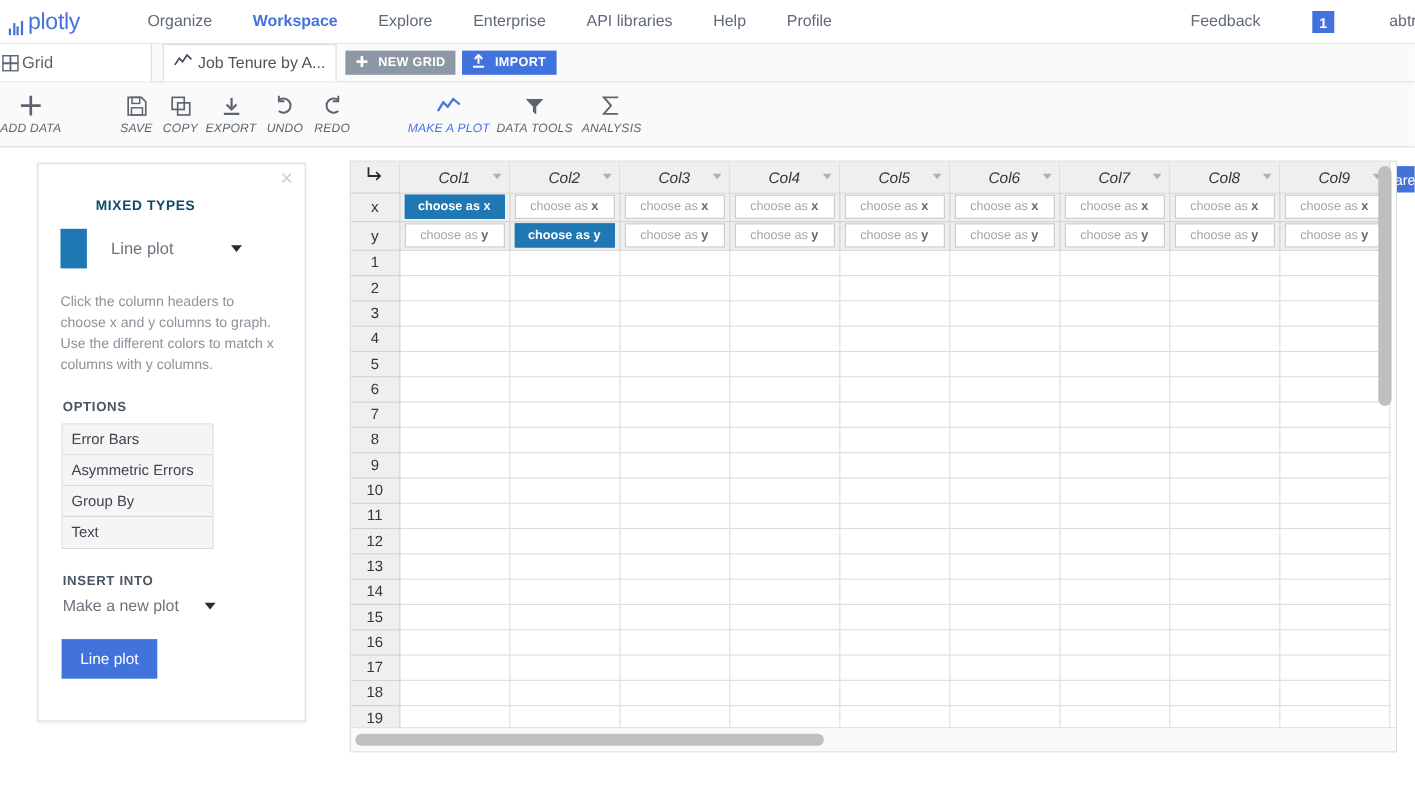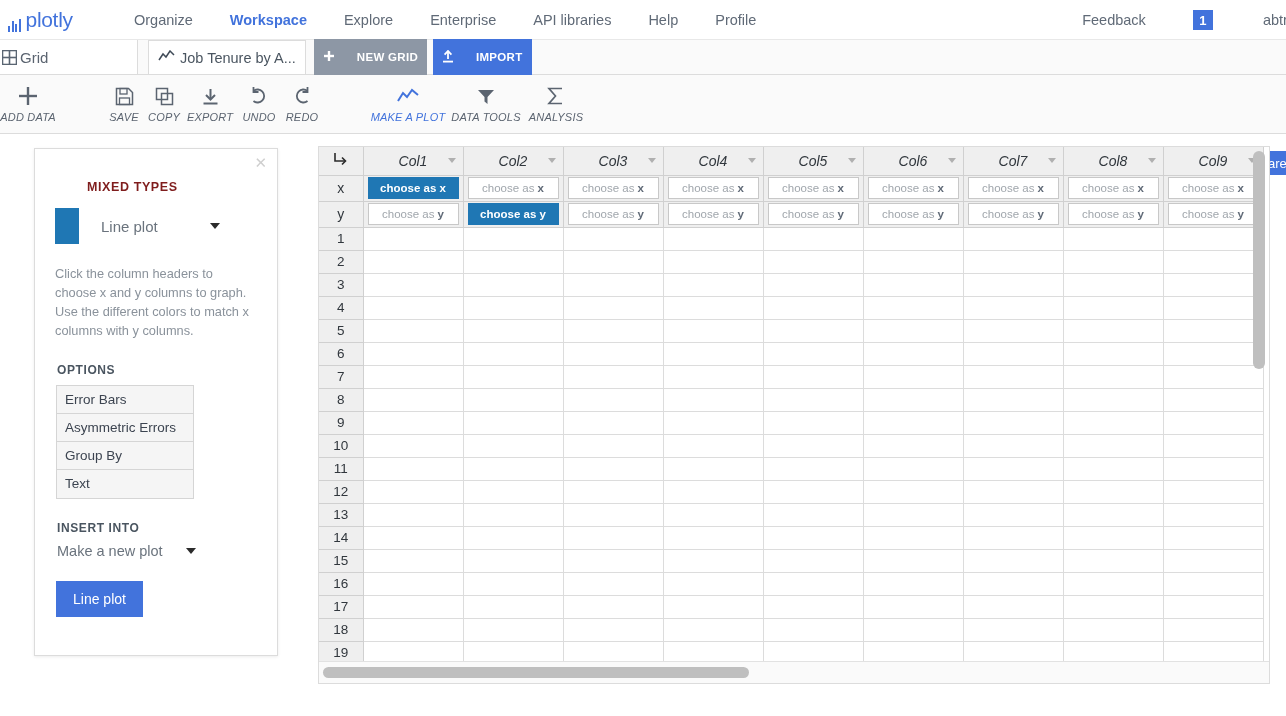--- a/index.html
+++ b/index.html
@@ -49,22 +49,22 @@
   }
   .grid-glyph { width: 15px; height: 15px; position: relative; color: #5a6572; }
   #grid-tab-label { font-size: 15px; color: #5b6470; }
   #file-tab {
     margin-left: 10px; background: #fff; border: 1px solid #dcdcdc;
     border-bottom: none; display: flex; align-items: center;
     padding: 0 9px; gap: 5px; height: 34px; align-self: flex-end;
   }
   #file-tab-label { font-size: 14.5px; color: #4a5560; white-space: nowrap; }
   .tabbtn {
-    align-self: center; height: 36px; display: flex; align-items: center;
-    gap: 22px; padding: 0 9px; font-size: 11.5px; font-weight: bold;
+    align-self: center; height: 22px; display: flex; align-items: center;
+    gap: 9px; padding: 0 9px; font-size: 11.5px; font-weight: bold;
     color: #fff; letter-spacing: 0.3px; border: none; cursor: pointer;
   }
   #new-grid-btn { background: #8d97a5; margin-left: 8px; }
   #import-btn { background: #4273dc; margin-left: 6px; }
 
   
   #toolbar {
     position: absolute; left: 0; top: 75px; width: 1286px; height: 59px;
     background: #fafafa; border-bottom: 1px solid #dcdcdc;
   }
@@ -87,21 +87,21 @@
     position: absolute; left: 34px; top: 148px; width: 244px; height: 508px;
     background: #fff; border: 1px solid #dcdcdc;
     box-shadow: 0 1px 3px rgba(0,0,0,0.08);
   }
   #panel-close {
     position: absolute; right: 10px; top: 6px; font-size: 15px;
     color: #cfcfcf; cursor: pointer; line-height: 1;
   }
   #panel-title {
     margin: 31px 0 12px 52px; font-size: 12.5px; font-weight: bold;
-    color: #7f1d1d; letter-spacing: 0.6px;
+    color: #0c4a6e; letter-spacing: 0.6px;
   }
   #type-row { display: flex; align-items: center; margin: 14px 0 0 20px; }
   #type-swatch { width: 24px; height: 36px; background: #1f77b4; }
   #type-name { margin-left: 22px; font-size: 15px; color: #6a737d; }
   #type-caret {
     margin-left: 52px; width: 0; height: 0;
     border-left: 5px solid transparent; border-right: 5px solid transparent;
     border-top: 6px solid #2b2b2b;
   }
   #panel-desc {

